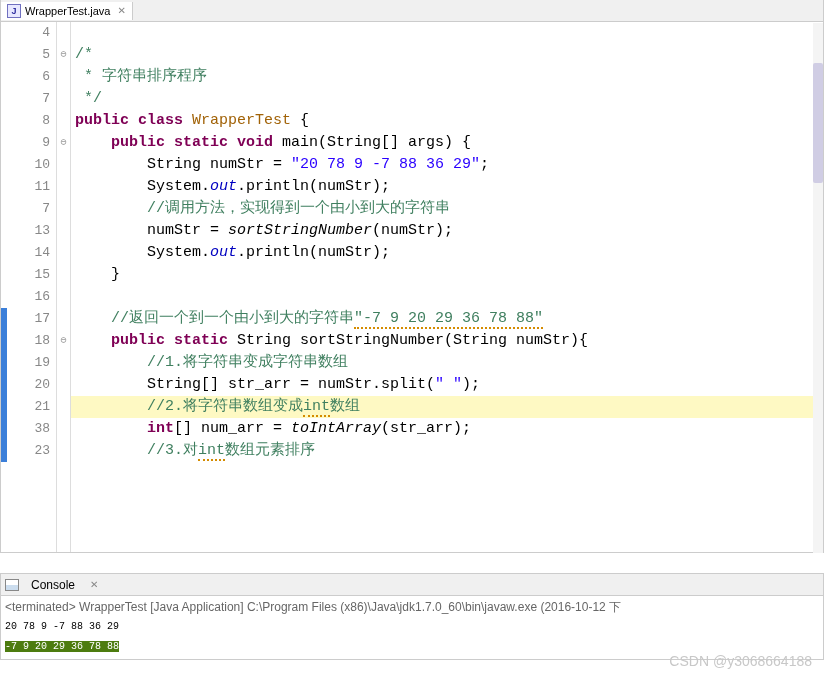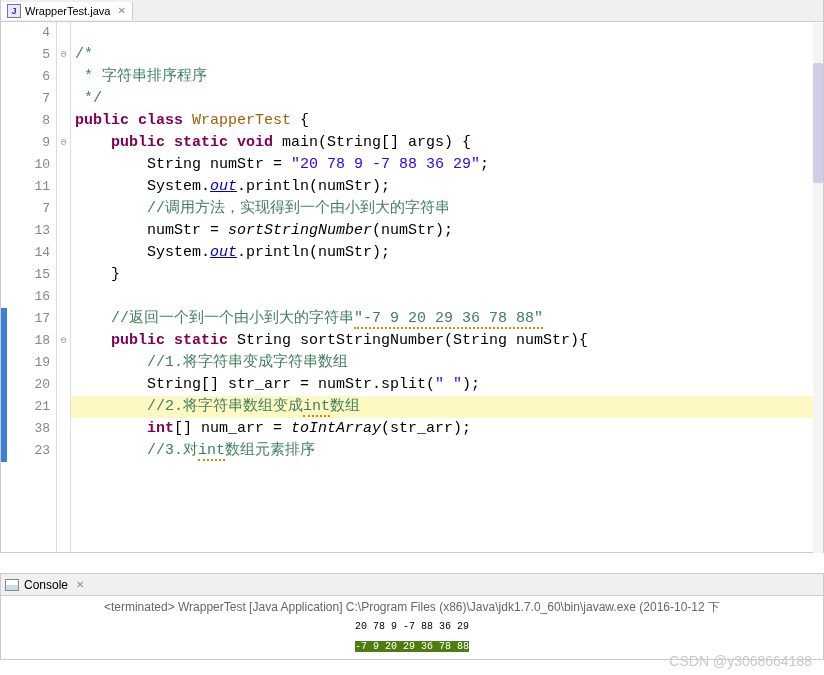--- a/index.html
+++ b/index.html
@@ -96,50 +96,49 @@
     }
     .code-line {
       height: 22px;
       padding-left: 4px;
     }
     .hl-line { background: #fef9c3; }
     .kw { color: #7f0055; font-weight: bold; }
     .cls { color: #a16207; }
     .str { color: #2a00ff; }
     .cmt { color: #3f7f5f; }
-    .field { color: #0000c0; font-style: italic; text-decoration: underline; }
+    .field { color: #0000c0; font-style: italic; }
     .method-i { font-style: italic; }
     .squiggle {
       border-bottom: 2px dotted #d48b00;
     }
     .console-area {
       margin-top: 20px;
       border: 1px solid #ccc;
     }
     .console-tab-bar {
       display: flex;
       align-items: center;
       background: #f0f0f0;
       border-bottom: 1px solid #ccc;
       height: 22px;
       padding-left: 4px;
-      gap: 5px;
+      gap: 12px;
     }
     .console-icon {
       display: inline-block;
       width: 14px;
       height: 12px;
       border: 1px solid #888;
       background: linear-gradient(#fff 50%, #cde 50%);
     }
     .console-content {
       font-family: "Courier New", Consolas, monospace;
       font-size: 13px;
       padding: 2px 4px;
-      text-align: center;
     }
     .console-meta {
       color: #666;
       font-family: Arial, sans-serif;
       font-size: 12px;
       padding: 1px 0;
     }
     .console-out-line {
       line-height: 20px;
       font-size: 10px;

